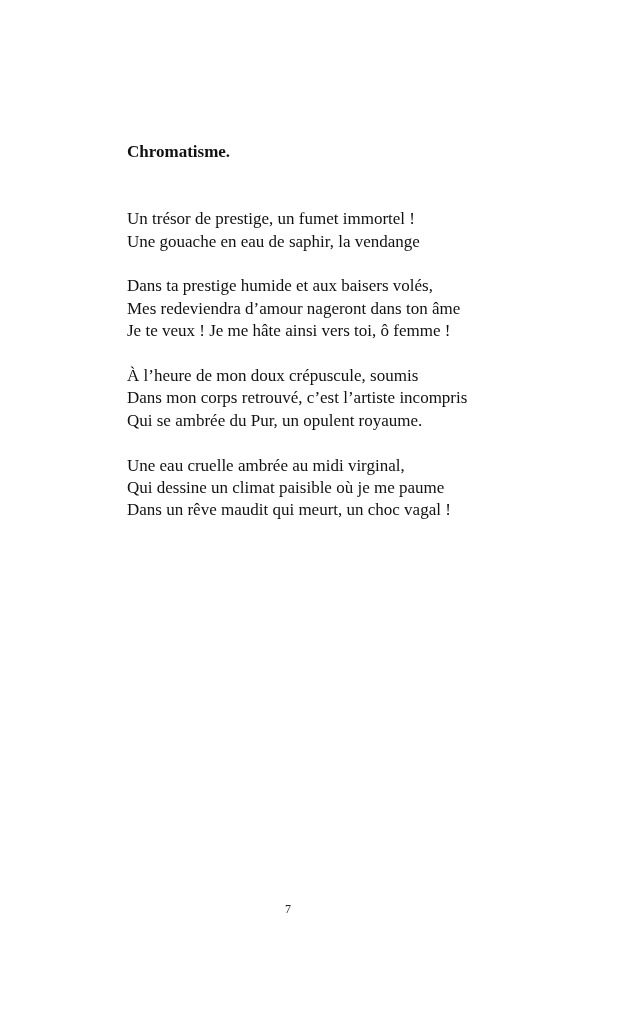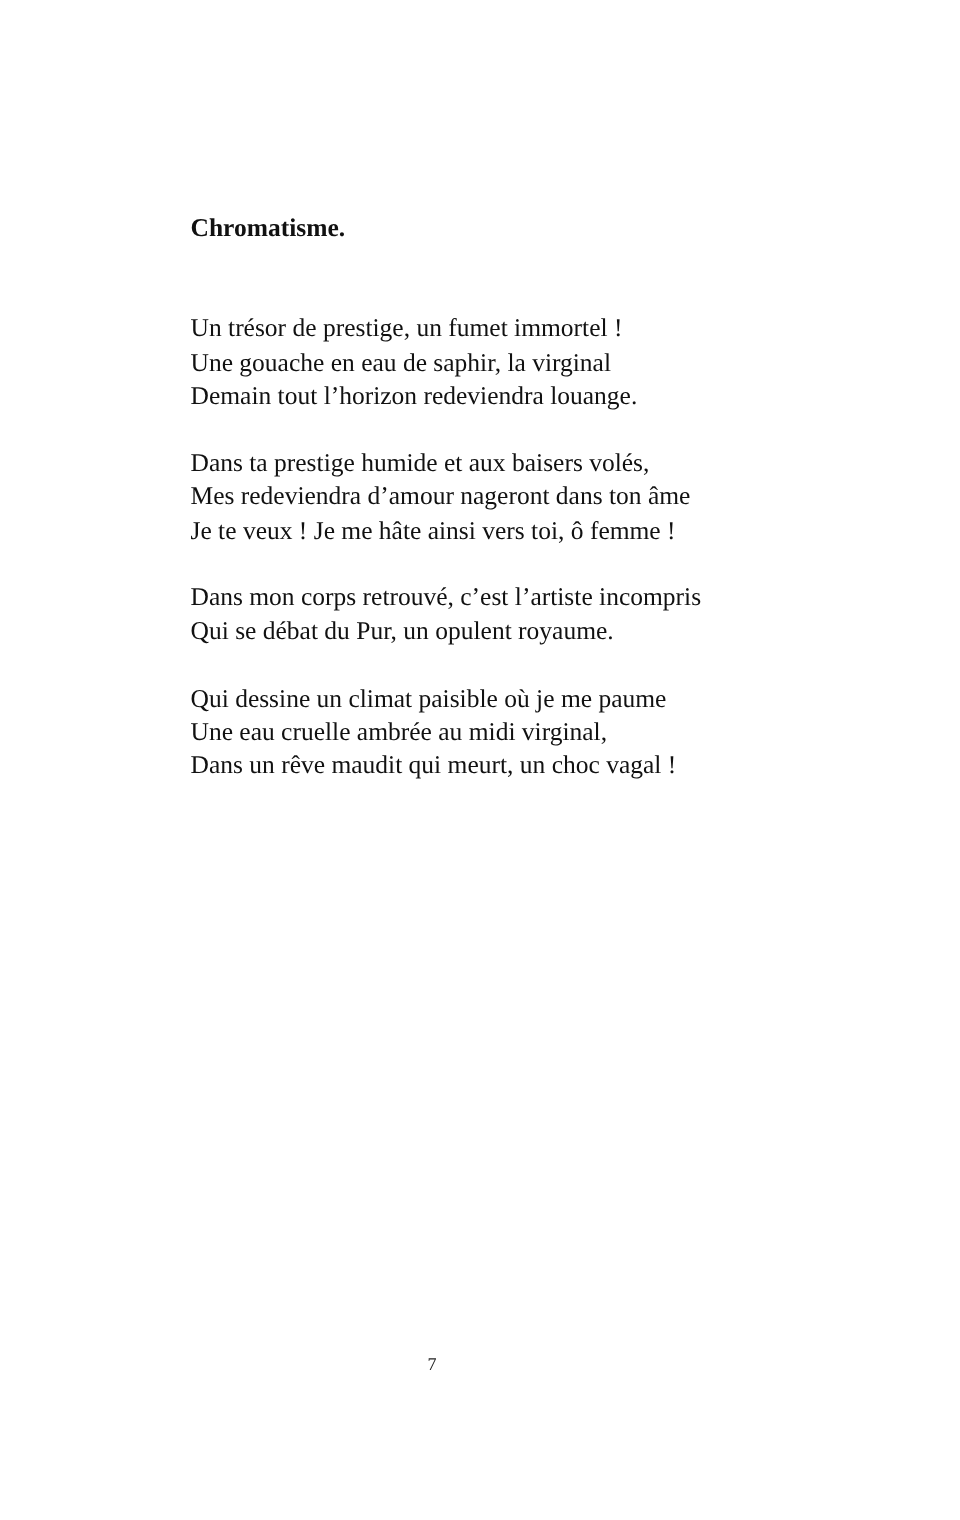--- a/index.html
+++ b/index.html
@@ -54,37 +54,37 @@
 </head>
 <body>
 
 <div class="page">
   <div class="content">
 
     <h1 class="poem-title">Chromatisme.</h1>
 
     <div class="stanza">
       <div class="poem-line">Un trésor de prestige, un fumet immortel !</div>
-      <div class="poem-line">Une gouache en eau de saphir, la virginal</div>
-      <div class="poem-line">Demain tout l’horizon redeviendra louange.</div>
+      <div class="poem-line">Une gouache en eau de saphir, la vendange</div>
     </div>
 
     <div class="stanza">
       <div class="poem-line">Dans ta prestige humide et aux baisers volés,</div>
       <div class="poem-line">Mes redeviendra d’amour nageront dans ton âme</div>
       <div class="poem-line">Je te veux ! Je me hâte ainsi vers toi, ô femme !</div>
     </div>
 
     <div class="stanza">
+      <div class="poem-line">À l’heure de mon doux crépuscule, soumis</div>
       <div class="poem-line">Dans mon corps retrouvé, c’est l’artiste incompris</div>
-      <div class="poem-line">Qui se débat du Pur, un opulent royaume.</div>
+      <div class="poem-line">Qui se ambrée du Pur, un opulent royaume.</div>
     </div>
 
     <div class="stanza">
+      <div class="poem-line">Une eau cruelle ambrée au midi virginal,</div>
       <div class="poem-line">Qui dessine un climat paisible où je me paume</div>
-      <div class="poem-line">Une eau cruelle ambrée au midi virginal,</div>
       <div class="poem-line">Dans un rêve maudit qui meurt, un choc vagal !</div>
     </div>
 
   </div>
 
   <div class="page-number">7</div>
 </div>
 
 </body></html>

